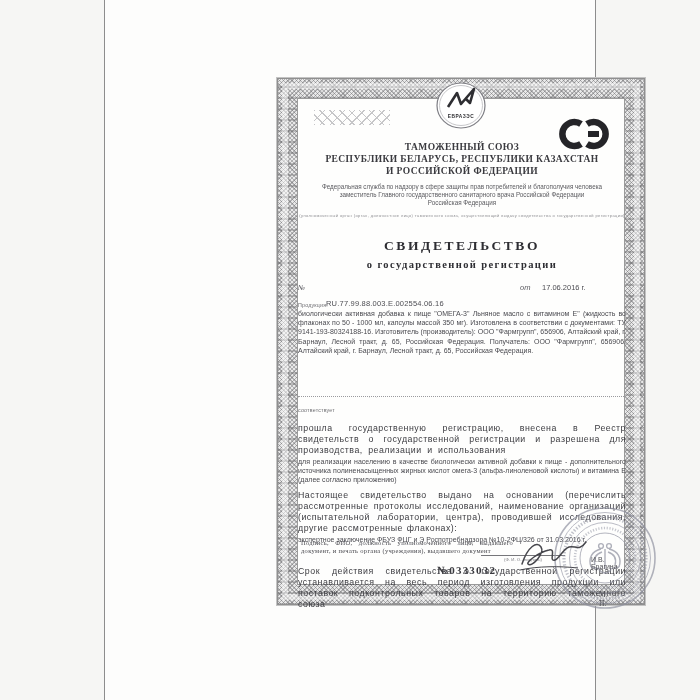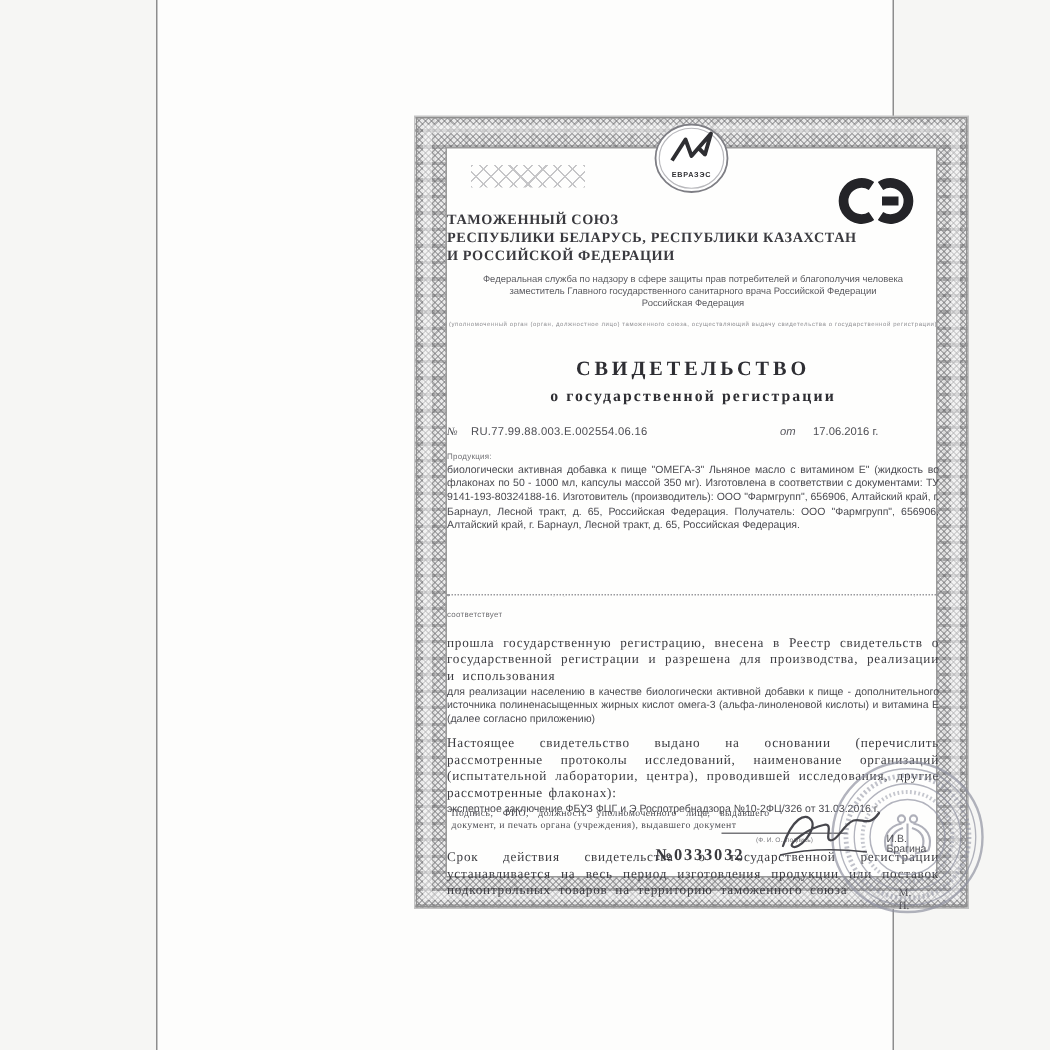--- a/index.html
+++ b/index.html
@@ -47,42 +47,42 @@
     position:absolute;left:295px;top:262px;width:140px;height:140px;border-radius:50%;
     background:repeating-radial-gradient(circle at 50% 50%, rgba(188,188,193,.40) 0 1px, transparent 1px 5px);
     opacity:.55;z-index:0;
   }
   .watermark-label{
     position:absolute;left:0;right:0;top:80px;text-align:center;
     font:700 17px "Liberation Sans", sans-serif;color:#d2d2d6;letter-spacing:3px;
   }
   
   .content{position:absolute;left:193px;top:99px;width:328px;z-index:1;color:#3f3f44;}
-  .union{margin-top:42px;text-align:left;font-family:"Liberation Serif",serif;
+  .union{margin-top:42px;text-align:center;font-family:"Liberation Serif",serif;
     font-weight:700;font-size:9.5px;line-height:12px;color:#3a3a3f;letter-spacing:.4px;}
   .authority{margin-top:6px;text-align:center;font-size:6.3px;line-height:8.2px;color:#5a5a5f;}
   .microline{
     margin-top:5px;text-align:center;font-size:4px;letter-spacing:.4px;color:#8f8f93;
     white-space:nowrap;overflow:hidden;border-top:0;
   }
   .title-main{margin-top:20px;text-align:center;font-family:"Liberation Serif",serif;
     font-weight:700;font-size:13.5px;letter-spacing:2.6px;color:#2e2e33;}
   .title-sub{margin-top:5px;text-align:center;font-family:"Liberation Serif",serif;
     font-weight:700;font-size:10.5px;letter-spacing:1.4px;color:#2e2e33;}
   .reg-row{position:relative;margin-top:13px;font-size:7.5px;color:#4e4e54;height:10px;}
   .reg-no-label{position:absolute;left:0;font-family:"Liberation Serif",serif;font-style:italic;}
-  .reg-number{position:absolute;left:16px;letter-spacing:.2px;}
+  .reg-number{position:absolute;left:28px;letter-spacing:.2px;margin-top:16px;}
   .reg-from{position:absolute;left:222px;font-style:italic;color:#5a5a60;}
   .reg-date{position:absolute;left:244px;}
   .field-label{margin-top:9px;font-size:5.3px;color:#6e6e72;letter-spacing:.2px;}
   .product-text{margin-top:1px;font-size:7px;line-height:9.4px;text-align:justify;color:#4a4a50;}
   .wm-gap{height:40px;}
   .dotline{margin-top:0;border-top:1px dotted #9a9a9e;height:1px;overflow:hidden;font-size:3.5px;color:#a0a0a4;white-space:nowrap;}
   .comp-text{margin-top:1px;font-size:7.4px;color:#46464c;}
-  .para-serif{margin-top:10px;font-family:Liberation Serif, serif;font-size:8.8px;line-height:11px;
+  .para-serif{margin-top:10px;font-family:Liberation Sans, sans-serif;font-size:8.8px;line-height:11px;
     text-align:justify;letter-spacing:.5px;word-spacing:2.5px;color:#3c3c41;}
   .para-sans{margin-top:1px;font-size:7px;line-height:9px;text-align:justify;color:#4a4a50;}
   .para-serif.tight{margin-top:6px;word-spacing:1px;}
   .expert-line{margin-top:2px;font-size:7px;color:#4a4a50;}
   .validity{margin-top:23px;}
   
   .sign-caption{
     position:absolute;left:196px;top:539px;width:212px;z-index:1;
     font-family:"Liberation Serif",serif;font-size:6.5px;line-height:8.4px;
     letter-spacing:.3px;color:#4a4a50;text-align:justify;

